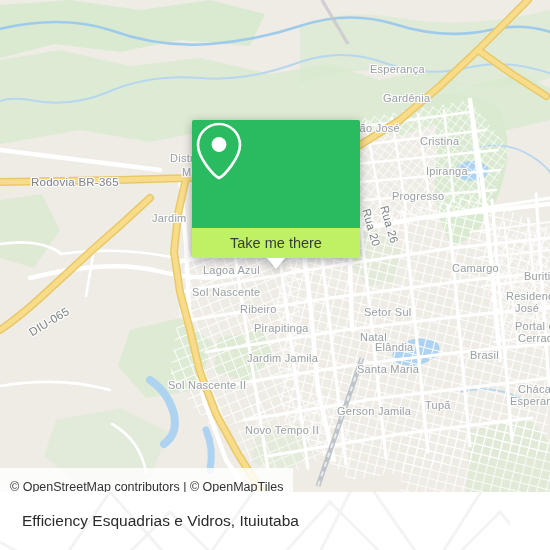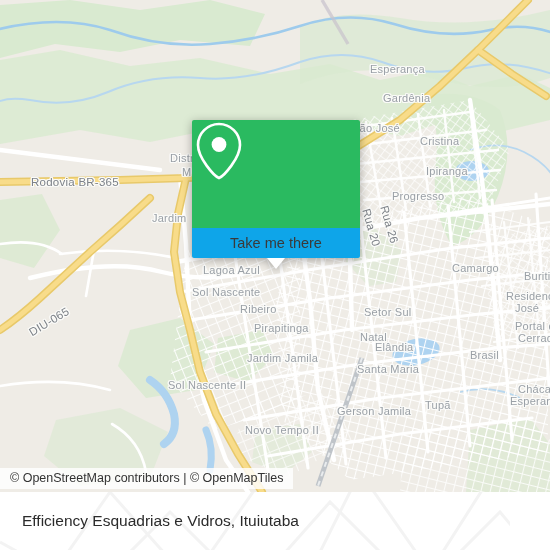--- a/index.html
+++ b/index.html
@@ -31,36 +31,36 @@
   
   #popup{
     position:absolute;left:192px;top:120px;width:168px;
     filter:drop-shadow(0 2px 5px rgba(0,0,0,.32));
   }
   #popup .head{
     height:108px;background:#2aba60;border-radius:2px 2px 0 0;
     display:flex;align-items:center;justify-content:center;
   }
   #popup .foot{
-    height:30px;background:#0ea5e9;border-radius:0 0 2px 2px;
+    height:30px;background:#bef264;border-radius:0 0 2px 2px;
     display:flex;align-items:center;justify-content:center;
     color:#3a3a3a;font-size:14.5px;
   }
   #popup .tail{
     position:absolute;left:50%;margin-left:-9px;top:138px;
     width:0;height:0;border-left:9px solid transparent;border-right:9px solid transparent;
     border-top:11px solid #fff;
   }
 
   
   #attrib{
     position:absolute;left:0;top:468px;
     background:rgba(255,255,255,.82);
     color:#333;font-size:12.5px;
-    padding:3px 10px 4px 10px;
+    padding:12px 10px 4px 10px;
     white-space:nowrap;
   }
 
   
   #footer{
     position:absolute;left:0;top:492px;width:510px;height:58px;
     background:#ffffff;overflow:hidden;
   }
   #footer .wm{position:absolute;left:0;top:-40px;opacity:.055;}
   #footer .title{

